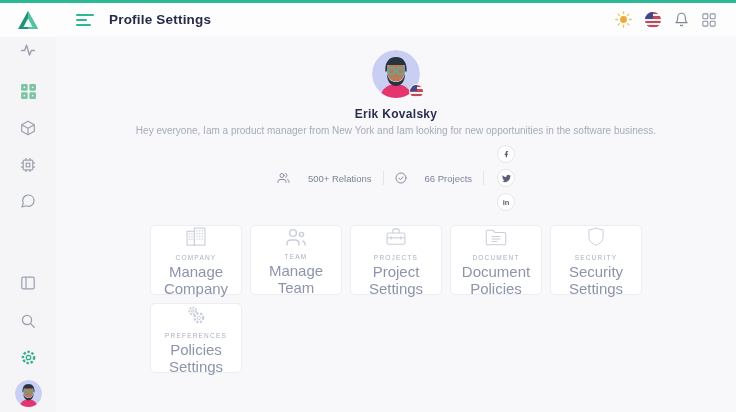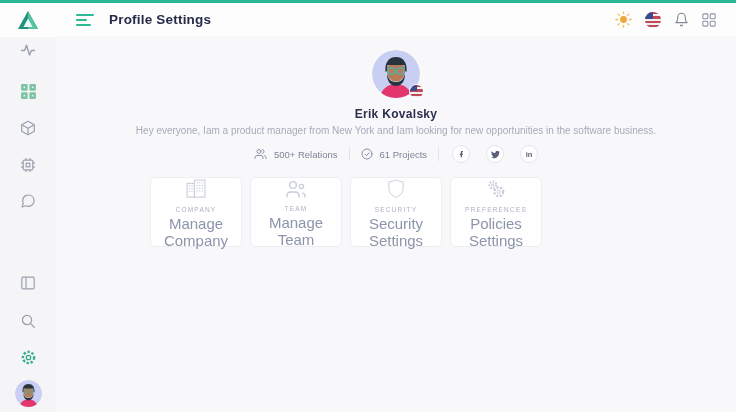--- a/index.html
+++ b/index.html
@@ -28,23 +28,23 @@
   .usflag::before { content:""; position:absolute; left:0; top:0; width:50%; height:45%; background:#3e4a8c; }
 
   
   .main { position:absolute; left:56px; top:36px; right:0; bottom:0; background:#f8f8fa; text-align:center; }
   .avatar-wrap { position:relative; width:48px; height:48px; margin:14px auto 0; cursor:pointer; }
   .avatar-wrap .av { border-radius:50%; display:block; }
   .flag-badge { position:absolute; right:-4px; bottom:-1px; width:15px; height:15px; border:1.5px solid #fff; }
   .profile-name { margin-top:9px; font-size:12px; font-weight:bold; color:#2a2f4e; letter-spacing:.3px; }
   .profile-bio { margin-top:4px; font-size:10px; color:#a6abbb; }
   .stats-row { margin-top:9px; display:flex; align-items:center; justify-content:center; gap:11px; }
-  .stat { display:flex; align-items:center; gap:7px; font-size:9.5px; color:#7d8498; }
+  .stat { display:flex; align-items:center; gap:18px; font-size:9.5px; color:#7d8498; }
   .vdiv { width:1px; height:14px; background:#e2e4ea; }
-  .socials { display:flex; align-items:flex-start; gap:16px; margin-left:2px; }
+  .socials { display:flex; align-items:flex-start; gap:6px; margin-left:2px;flex-direction:column; }
   .soc { width:18px; height:18px; border-radius:50%; background:#fff; border:1px solid #e4e6ec; display:flex; align-items:center; justify-content:center; font-size:8px; font-weight:bold; color:#596077; cursor:pointer; }
 
   .cards-grid { width:492px; margin:14px auto 0; display:grid; grid-template-columns:repeat(5,92px); gap:8px; }
   .card { height:70px; background:#fff; border:1px solid #ededf2; border-radius:5px; display:flex; flex-direction:column; align-items:center; justify-content:center; cursor:pointer; }
   .card .cicon { height:28px; display:flex; align-items:flex-end; justify-content:center; }
   .card .cat { margin-top:4px; font-size:6.5px; letter-spacing:1.2px; color:#abb0c0; }
   .card .ttl { margin-top:2px; font-size:15px; color:#8d94ab; }
 </style>
 </head>
 <body>
@@ -215,21 +215,21 @@
             <path d="M16 3.13a4 4 0 0 1 0 7.75"></path>
         </svg>
         <span>500+ Relations</span>
       </div>
       <div class="vdiv"></div>
       <div class="stat">
         <svg width="12" height="12" viewBox="0 0 24 24" fill="none" stroke="#8a90a3" stroke-width="2" stroke-linecap="round" stroke-linejoin="round">
           <circle cx="12" cy="12" r="10"></circle>
             <polyline points="8 12.5 11 15.5 16 9.5"></polyline>
         </svg>
-        <span>61 Projects</span>
+        <span>66 Projects</span>
       </div>
       <div class="vdiv"></div>
       <div class="socials">
         <div class="soc">
           <svg width="8" height="8" viewBox="0 0 24 24" fill="#596077">
             <path d="M15 3h3v4h-2c-1 0-1 .5-1 1.5V11h3l-.5 4H15v7h-4v-7H8v-4h3V8c0-3 1.5-5 4-5z"></path>
           </svg>
         </div>
         <div class="soc">
           <svg width="9" height="9" viewBox="0 0 24 24" fill="#596077">
@@ -281,22 +281,47 @@
             <path d="M15 20v-1.5a3.5 3.5 0 0 0-3.5-3.5h-5A3.5 3.5 0 0 0 3 18.5V20"></path>
               <circle cx="9" cy="8" r="3.4"></circle>
             <circle cx="17.5" cy="9.5" r="2.1"></circle>
               <path d="M21 20v-1a3 3 0 0 0-2.3-2.9"></path>
           </svg>
         </div>
         <div class="cat">TEAM</div>
         <div class="ttl">Manage Team</div>
       </div>
 
-
-
+      <div class="card">
+        <div class="cicon">
+          <svg width="26" height="26" viewBox="0 0 32 32" fill="none" stroke="#c9cdda" stroke-width="1.3" stroke-linejoin="round">
+            <rect x="5" y="11" width="22" height="14" rx="2"></rect>
+            <path d="M12 11V8.5A2.5 2.5 0 0 1 14.5 6h3A2.5 2.5 0 0 1 20 8.5V11"></path>
+            <line x1="5" y1="17" x2="27" y2="17"></line>
+            <line x1="10" y1="15" x2="10" y2="19"></line>
+              <line x1="22" y1="15" x2="22" y2="19"></line>
+          </svg>
+        </div>
+        <div class="cat">PROJECTS</div>
+        <div class="ttl">Project Settings</div>
+      </div>
+
+
+      <div class="card">
+        <div class="cicon">
+          <svg width="26" height="26" viewBox="0 0 32 32" fill="none" stroke="#c9cdda" stroke-width="1.3" stroke-linecap="round" stroke-linejoin="round">
+            <path d="M4 9.5A1.8 1.8 0 0 1 5.8 7.7h6.4l2.8 2.8h11.2A1.8 1.8 0 0 1 28 12.3v11.4a1.8 1.8 0 0 1-1.8 1.8H5.8A1.8 1.8 0 0 1 4 23.7z"></path>
+            <line x1="11" y1="15.5" x2="21" y2="15.5"></line>
+              <line x1="11" y1="18.5" x2="21" y2="18.5"></line>
+              <line x1="11" y1="21.5" x2="17" y2="21.5"></line>
+          </svg>
+        </div>
+        <div class="cat">DOCUMENT</div>
+        <div class="ttl">Document Policies</div>
+      </div>
 
 
 
 
       <div class="card">
         <div class="cicon">
           <svg width="24" height="26" viewBox="0 0 32 32" fill="none" stroke="#c9cdda" stroke-width="1.3" stroke-linejoin="round">
             <path d="M16 4c3 1.3 6.3 2.2 9.5 2.6v9c0 5.7-4 9.4-9.5 11.4-5.5-2-9.5-5.7-9.5-11.4v-9C9.7 6.2 13 5.3 16 4z"></path>
           </svg>
         </div>

